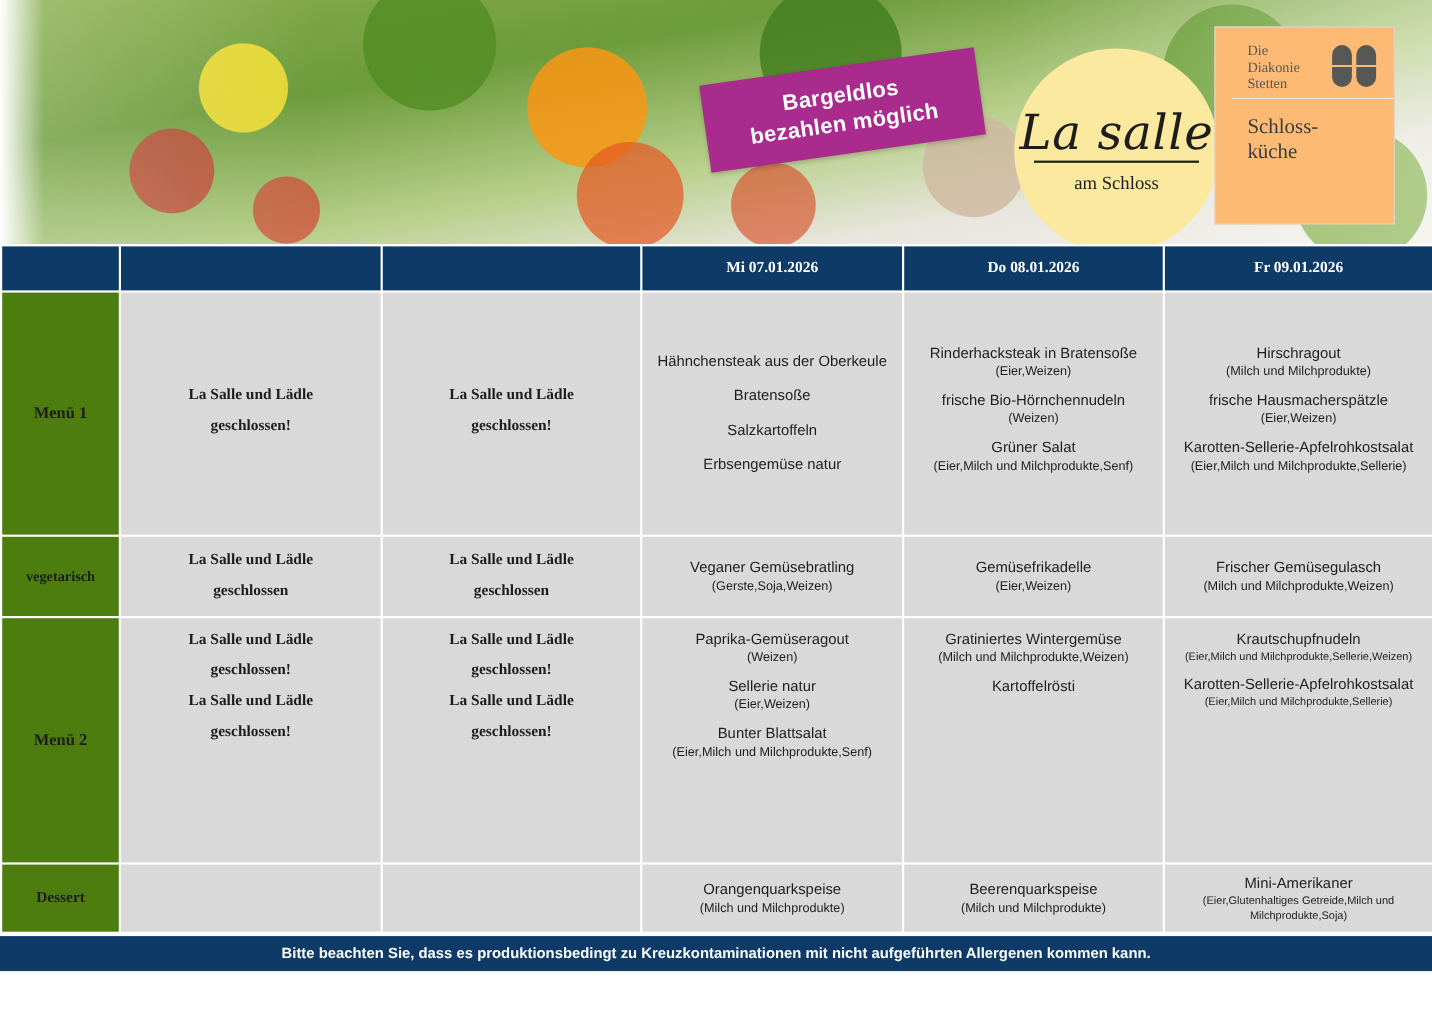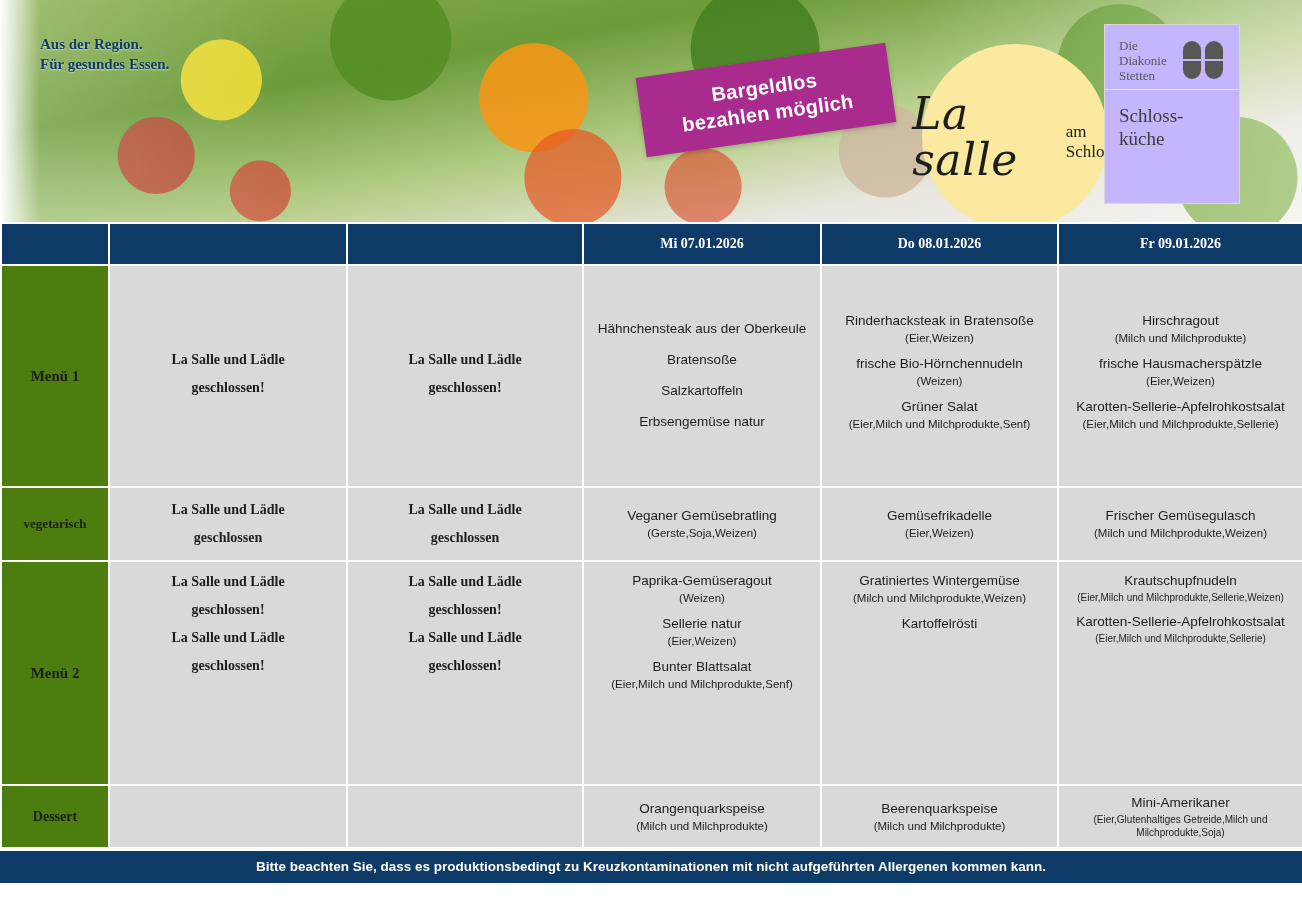--- a/index.html
+++ b/index.html
@@ -80,23 +80,23 @@
     letter-spacing: 0.3px;
     box-shadow: 0 2px 5px rgba(0,0,0,0.2);
   }
   .logo-circle {
     position: absolute;
     left: 922px; top: 44px;
     width: 186px; height: 186px;
     border-radius: 50%;
     background: #fbe9a0;
     display: flex;
+    flex-direction: column;
     align-items: center;
     justify-content: center;
-    gap: 24px;
   }
   .logo-script {
     font-family: "DejaVu Serif", serif;
     font-style: italic;
     font-size: 44px;
     color: #1d1d1b;
     line-height: 46px;
     letter-spacing: 0.5px;
   }
   .logo-underline {
@@ -106,23 +106,24 @@
   }
   .logo-sub {
     margin-top: 9px;
     font-size: 17px;
     color: #1d1d1b;
     font-family: "Liberation Serif", serif;
   }
   .diakonie-box {
     position: absolute;
     left: 1104px; top: 24px;
-    width: 136px; height: 180px;
-    background: #c4b5fd;
+    width: 164px; height: 180px;
+    background: #fdba74;
     border: 1px solid #d8d8d8;
+    padding-left: 15px;
   }
   .diakonie-top {
     display: flex;
     align-items: center;
     justify-content: space-between;
     padding: 12px 12px 6px 14px;
     border-bottom: 1px solid #e4e4e4;
   }
   .diakonie-name {
     font-family: "Liberation Serif", serif;
@@ -239,24 +240,20 @@
 </style>
 </head>
 <body>
 
 <div class="page">
 
   <div class="header">
     <div class="header-photo"></div>
     <div class="header-left-fade"></div>
 
-    <div class="slogan">
-      <div>Aus der Region.</div>
-      <div>Für gesundes Essen.</div>
-    </div>
 
     <div class="banner">
       <div>Bargeldlos</div>
       <div>bezahlen möglich</div>
     </div>
 
     <div class="logo-circle">
       <div class="logo-script">La salle</div>
       <div class="logo-underline"></div>
       <div class="logo-sub">am Schloss</div>

